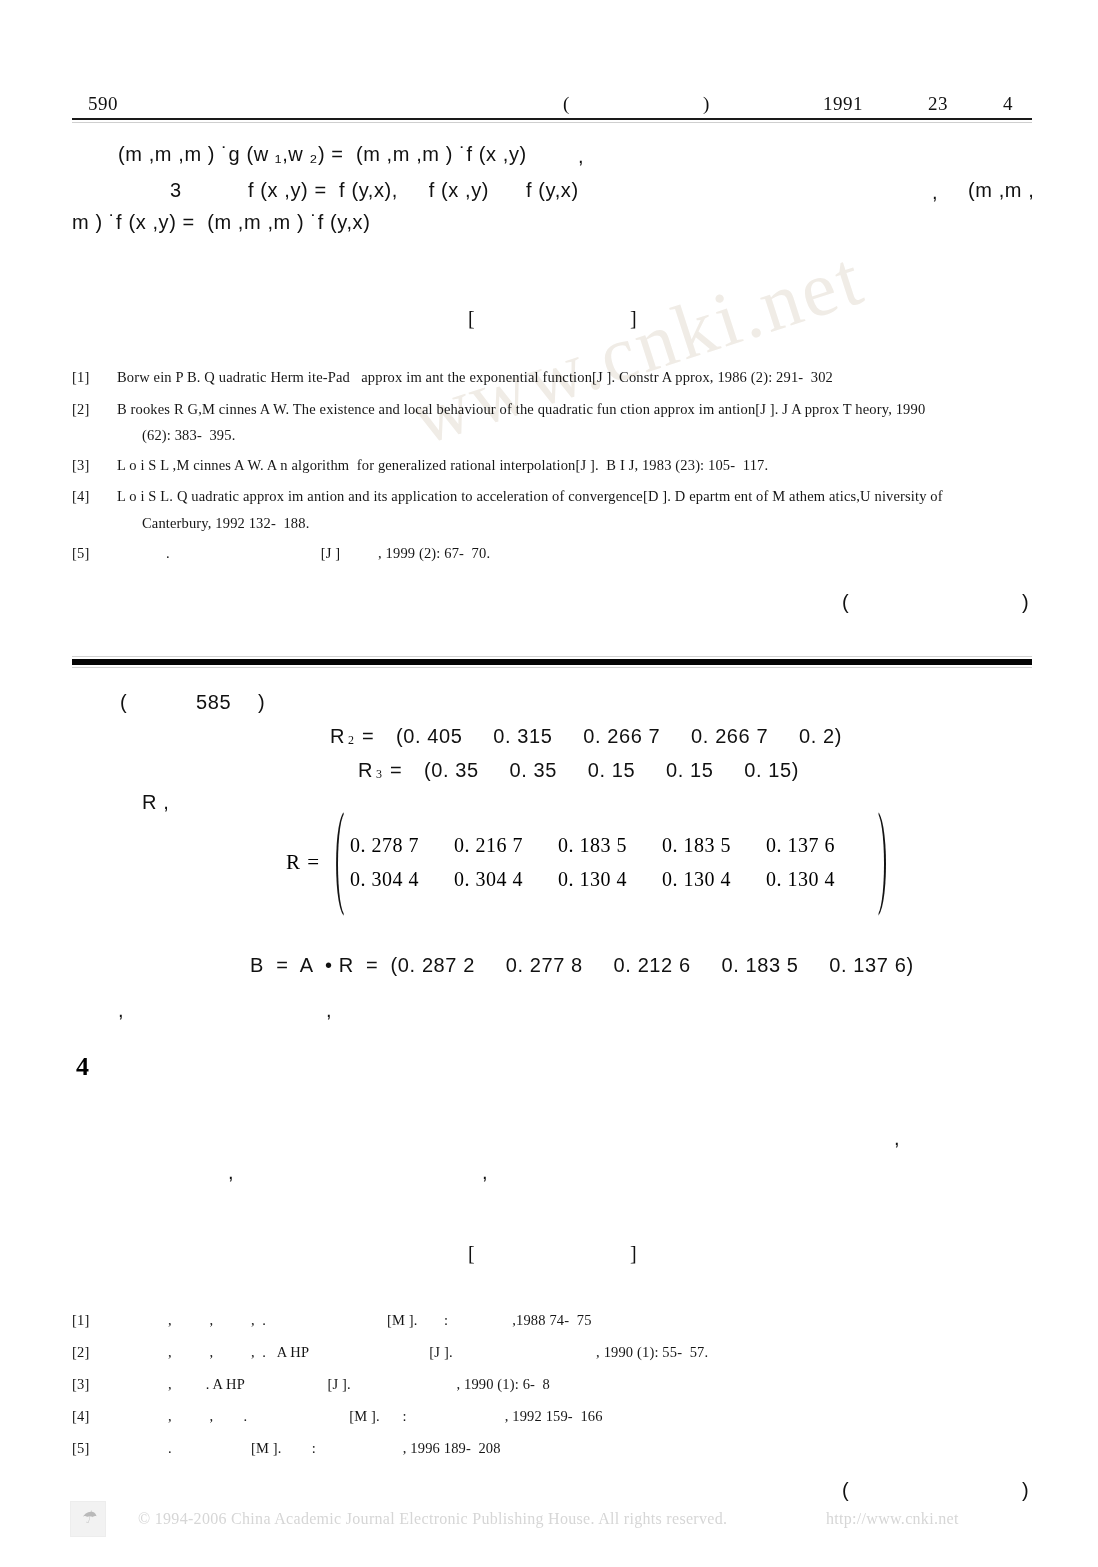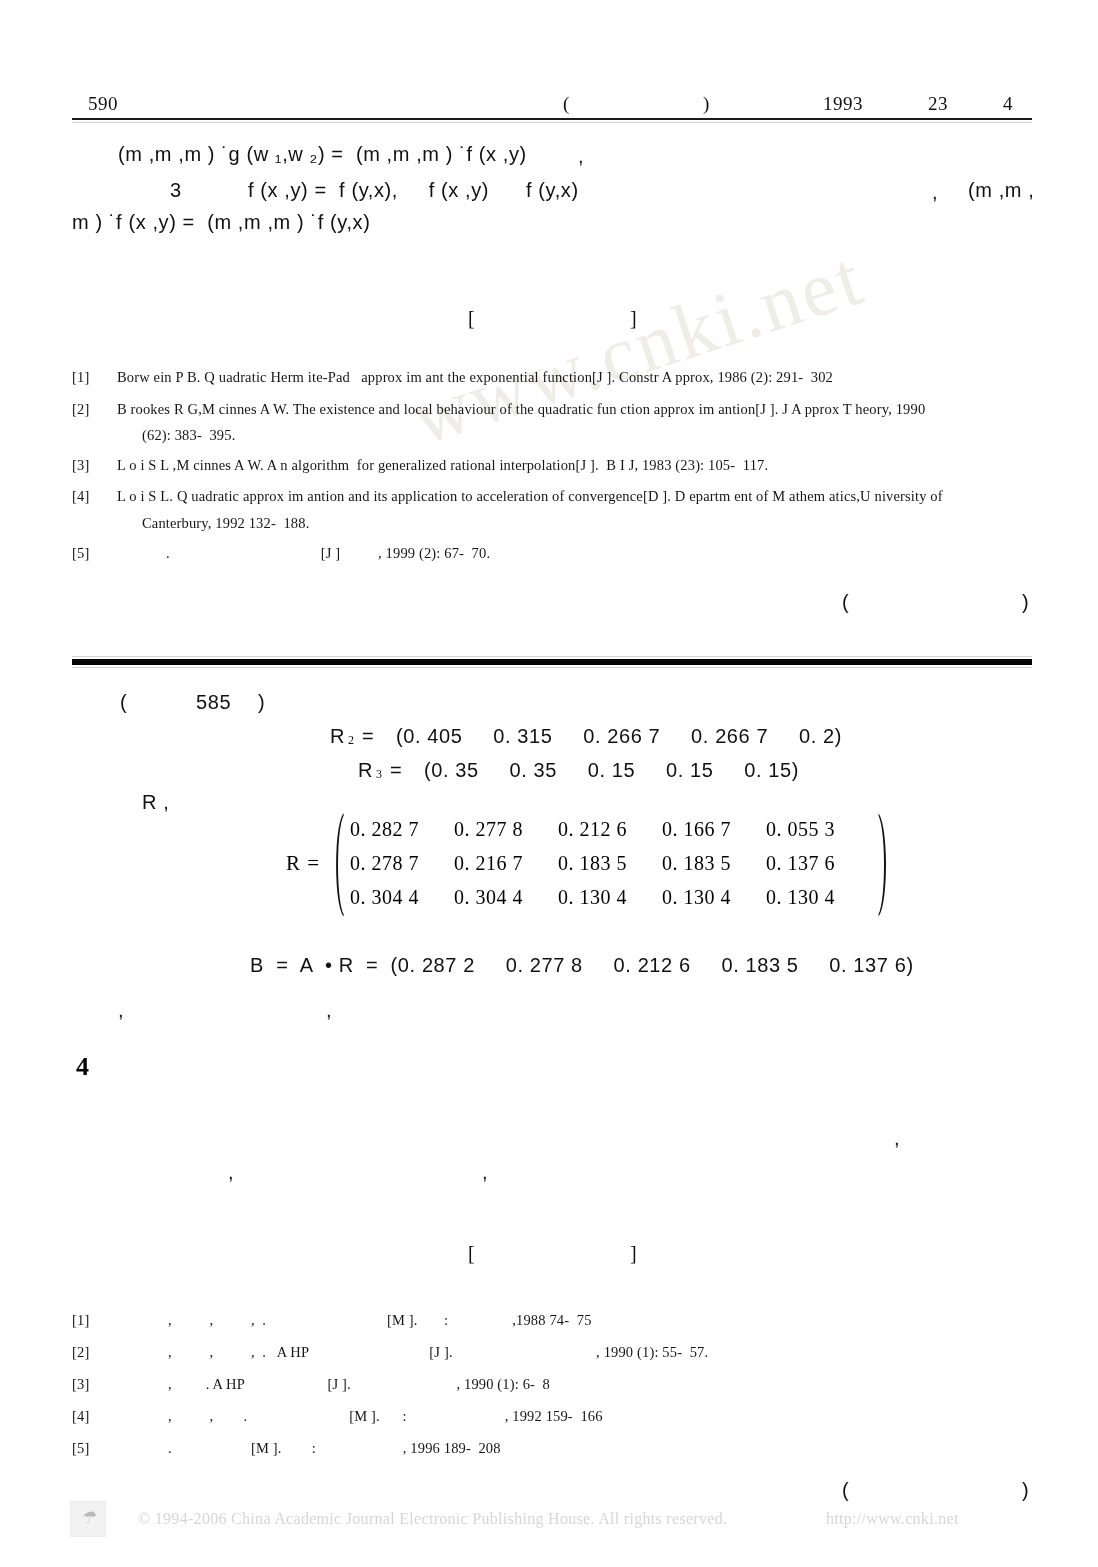--- a/index.html
+++ b/index.html
@@ -220,21 +220,21 @@
   <div class="watermark">
     <span>www.cnki.net</span>
   </div>
 
   <div class="layer">
 
     <div class="runhead">
       <span class="t" style="left:0px;">590</span>
       <span class="t" style="left:475px;">(</span>
       <span class="t" style="left:615px;">)</span>
-      <span class="t" style="left:735px;">1993</span>
+      <span class="t" style="left:735px;">1991</span>
       <span class="t" style="left:840px;">23</span>
       <span class="t" style="left:915px;">4</span>
     </div>
     <div class="rule-head"></div>
     <div class="rule-head-thin"></div>
 
     <span class="t math" style="left:118px; top:144px;">(m ,m ,m ) ˙g (w ₁,w ₂) =  (m ,m ,m ) ˙f (x ,y)</span>
     <span class="t math" style="left:578px; top:146px;">,</span>
 
     <span class="t math" style="left:170px; top:180px;">3</span>
@@ -287,27 +287,20 @@
     <span class="t" style="left:376px; top:768px; font-size:12px;">3</span>
     <span class="t math" style="left:390px; top:760px;">=</span>
     <span class="t math" style="left:424px; top:760px;">(0. 35     0. 35     0. 15     0. 15     0. 15)</span>
 
     <span class="t math" style="left:142px; top:792px;">R ,</span>
 
     <div class="matrix-wrap">
       <span class="mlabel">R  =</span>
       <span class="paren left"></span>
       <div class="mrows">
-        <div class="mrow">
-          <span class="mcell">0. 282 7</span>
-          <span class="mcell">0. 277 8</span>
-          <span class="mcell">0. 212 6</span>
-          <span class="mcell">0. 166 7</span>
-          <span class="mcell">0. 055 3</span>
-        </div>
         <div class="mrow">
           <span class="mcell">0. 278 7</span>
           <span class="mcell">0. 216 7</span>
           <span class="mcell">0. 183 5</span>
           <span class="mcell">0. 183 5</span>
           <span class="mcell">0. 137 6</span>
         </div>
         <div class="mrow">
           <span class="mcell">0. 304 4</span>
           <span class="mcell">0. 304 4</span>

